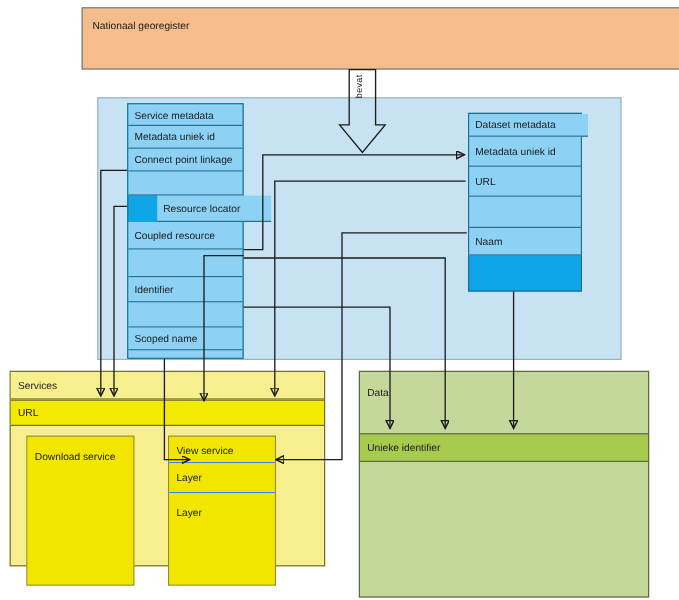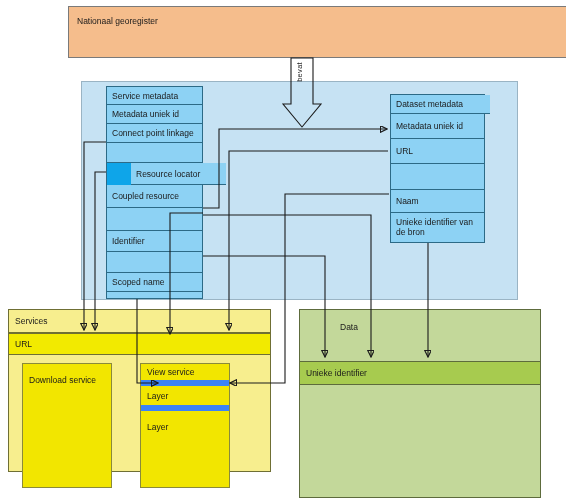--- a/index.html
+++ b/index.html
@@ -28,21 +28,21 @@
   .ent-row span{position:absolute;left:5px;top:50%;transform:translateY(-50%);
                 font-size:8.5px;line-height:1.22;}
   .ent-row.two span{top:4px;transform:none;}
 
   
   .svc-outer{background:#F7EE8E;border:1px solid #6f6f34;}
   .svc-hdr{background:#F7EE8E;border-bottom:1px solid #6f6f34;}
   .svc-url{background:#F2EA00;border-top:1px solid #6f6f34;border-bottom:1px solid #6f6f34;}
   .svc-inner{background:#F2E600;border:1px solid #8a8a3a;}
   .svc-inner-row{position:absolute;box-sizing:border-box;background:#F2E600;
-                 border-bottom:6px solid #3b82f6;}
+                 border-bottom:1px solid #3b82f6;}
   .svc-inner-row.last{border-bottom:none;}
   .ytext{position:absolute;left:6px;top:50%;transform:translateY(-50%);font-size:8.5px;}
 
   
   .data-outer{background:#C3D89A;border:1px solid #5d6b3c;}
   .data-hdr{background:#C3D89A;}
   .data-uid{background:#A7CB4F;border-top:1px solid #5d6b3c;border-bottom:1px solid #5d6b3c;}
   .gtext{position:absolute;left:6px;top:50%;transform:translateY(-50%);font-size:8.5px;}
 
   
@@ -111,24 +111,20 @@
     </div>
     <div class="ent-row" style="left:0;top:44px;width:93px;height:25px;">
       <span>URL</span>
     </div>
     <div class="ent-row" style="left:0;top:69px;width:93px;height:26px;">
       <span></span>
     </div>
     <div class="ent-row" style="left:0;top:95px;width:93px;height:23px;">
       <span>Naam</span>
     </div>
-    <div class="ent-row last two" style="left:0;top:118px;width:93px;height:29px;">
-      <span>Unieke identifier van
-de bron</span>
-    </div>
   </div>
 
   <div class="box svc-outer" style="left:8px;top:309px;width:263px;height:163px;">
 
     <div class="box svc-hdr" style="left:0;top:0;width:261px;height:23px;">
       <div class="ytext">Services</div>
     </div>
 
     <div class="box svc-url" style="left:0;top:23px;width:261px;height:22px;">
       <div class="ytext">URL</div>
@@ -148,21 +144,21 @@
         <div class="ytext">Layer</div>
       </div>
       <div class="svc-inner-row last" style="left:0;top:47px;width:88px;height:76px;">
         <div class="ytext" style="top:11px;transform:none;">Layer</div>
       </div>
     </div>
   </div>
 
   <div class="box data-outer" style="left:299px;top:309px;width:242px;height:189px;">
     <div class="box data-hdr" style="left:0;top:0;width:240px;height:51px;">
-      <div class="gtext" style="top:12px;transform:none;margin-left:34px;">Data</div>
+      <div class="gtext" style="top:12px;transform:none;">Data</div>
     </div>
     <div class="box data-uid" style="left:0;top:51px;width:240px;height:24px;">
       <div class="gtext">Unieke identifier</div>
     </div>
   </div>
 
   <svg class="wires" viewBox="0 0 566 500">
     <defs>
       <marker id="ah" markerWidth="7" markerHeight="7" refX="6" refY="3" orient="auto" markerUnits="strokeWidth">
         <path d="M0,0 L6,3 L0,6 z" fill="#1b1b1b" stroke="none"></path>

